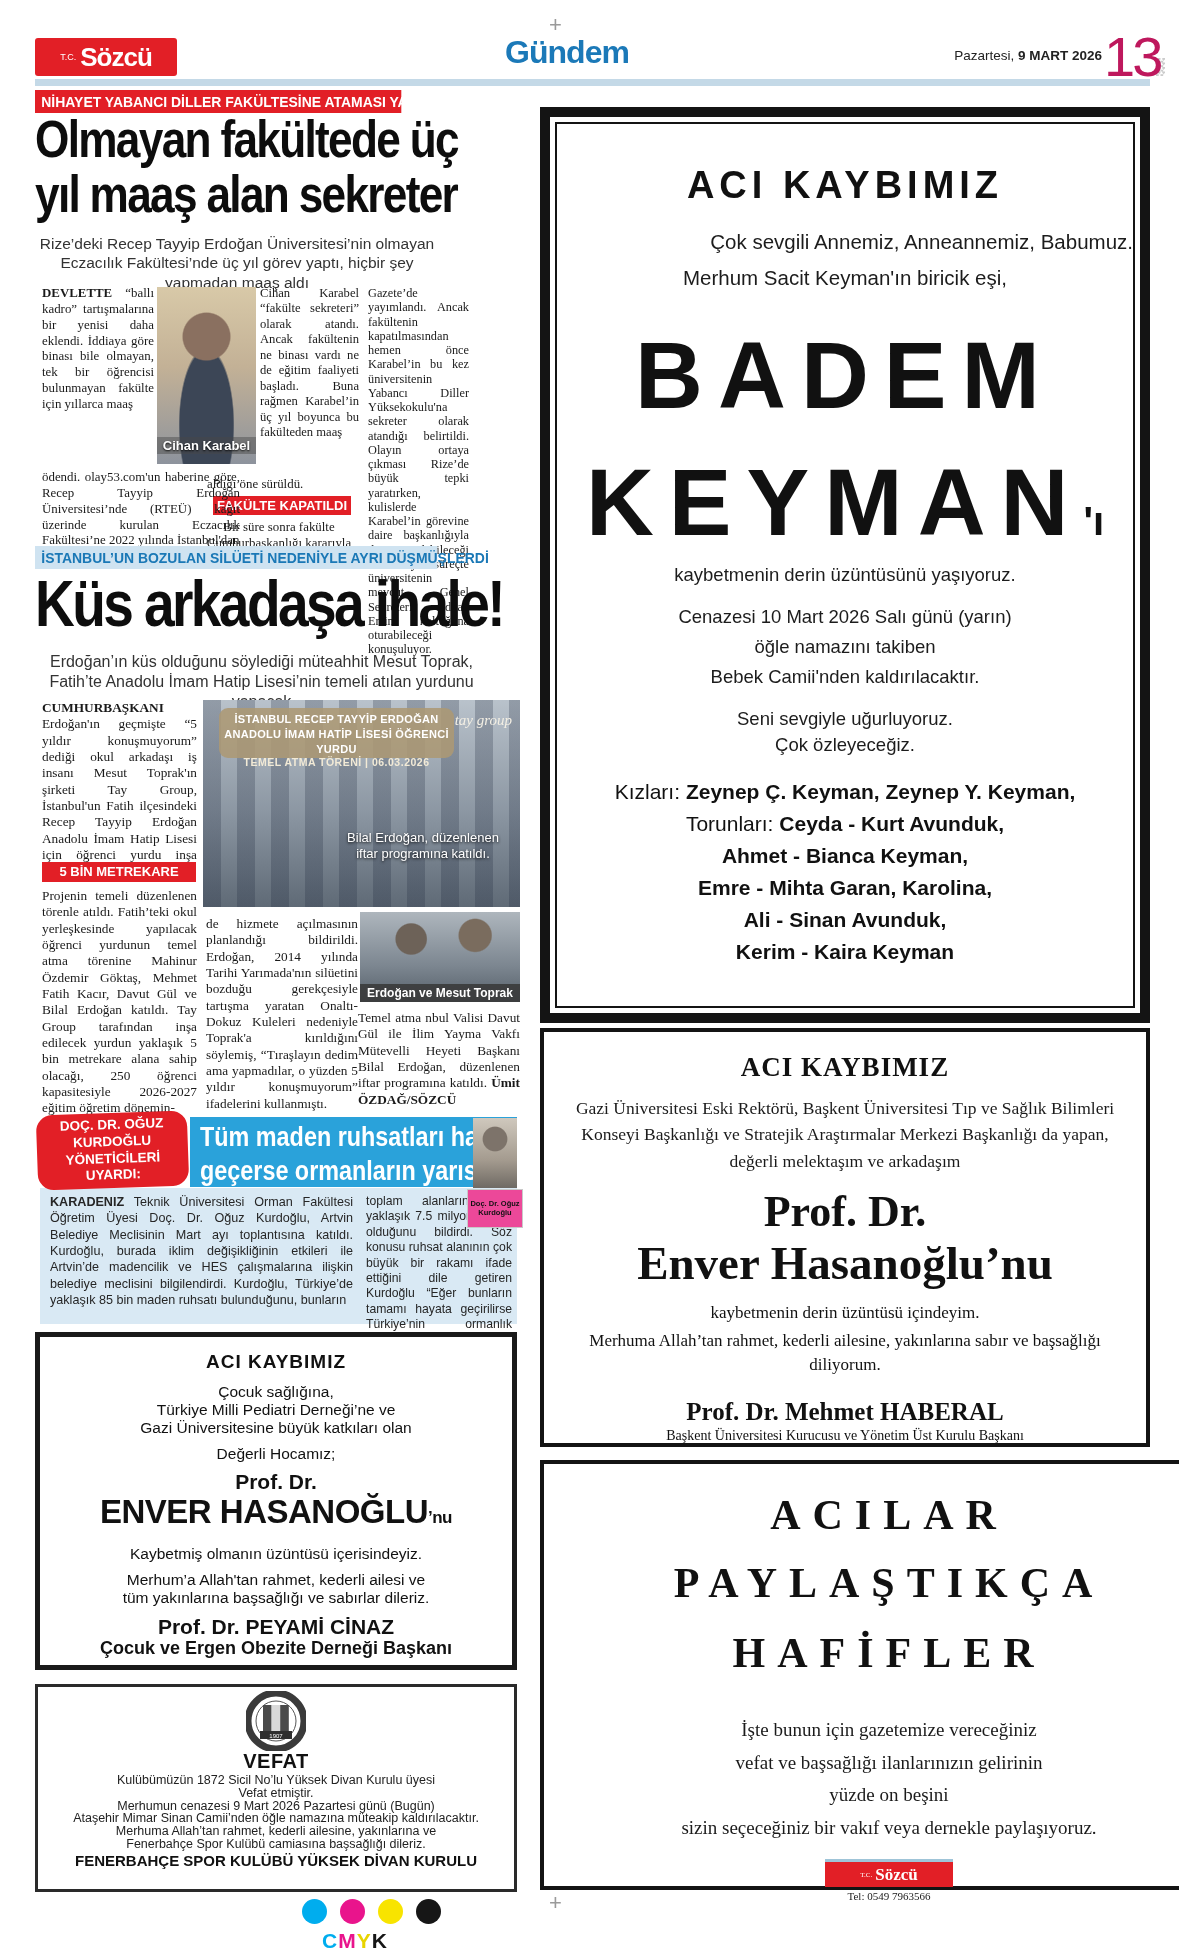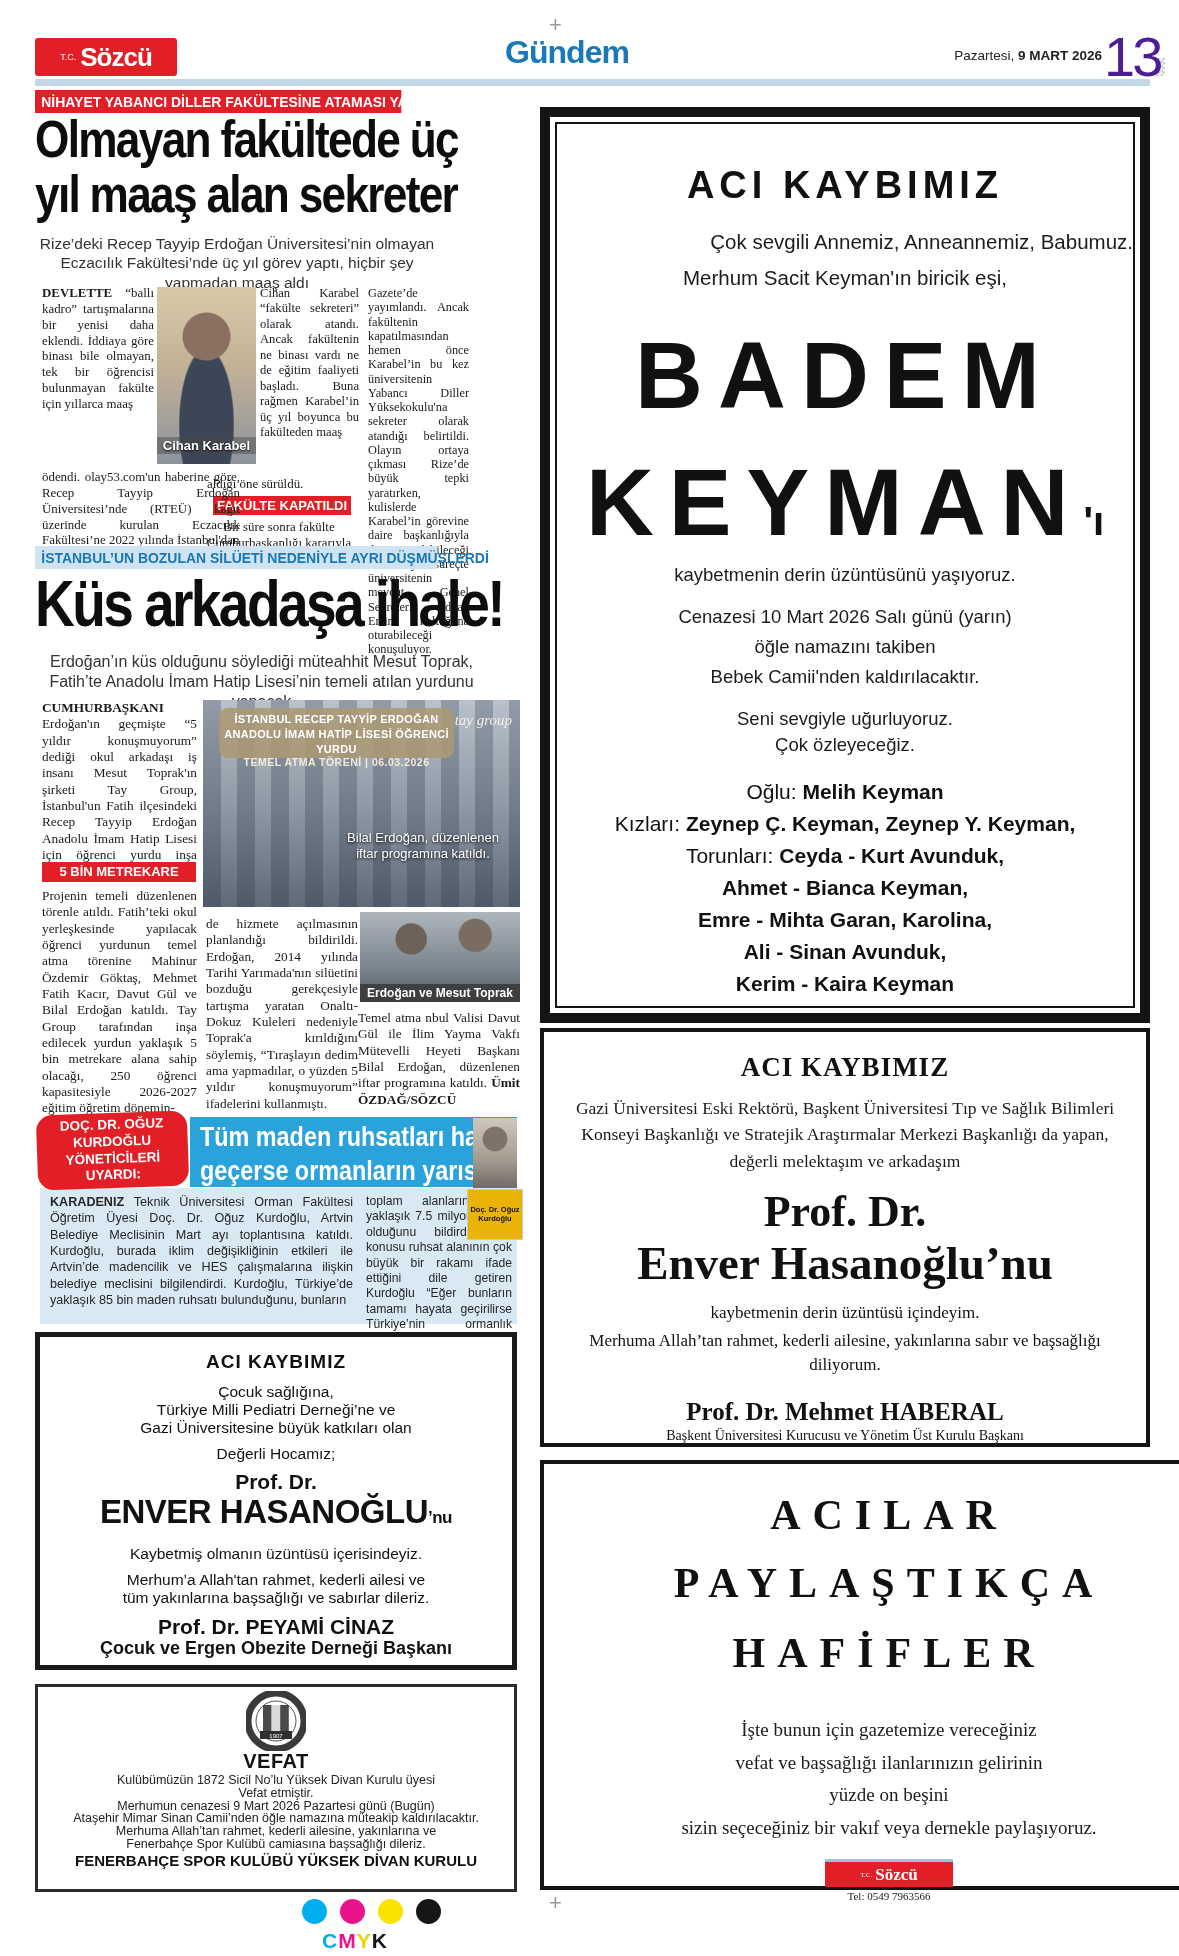--- a/index.html
+++ b/index.html
@@ -10,21 +10,21 @@
   .just{text-align:justify;}
   .condense{transform:scaleX(0.9);transform-origin:0 0;}
 
   
   .logo-box{left:35px;top:38px;width:142px;height:38px;background:#e21f26;border-radius:3px;
             display:flex;align-items:center;justify-content:center;gap:4px;}
   .logo-box .tc{color:#fff;font-size:9px;line-height:1;text-align:center;}
   .logo-box .word{color:#fff;font-weight:700;font-size:26px;letter-spacing:-1px;}
   .gundem{left:427px;top:34px;width:280px;text-align:center;color:#1b79b8;font-size:32px;font-weight:700;letter-spacing:-1px;}
   .dateline{left:890px;top:48px;width:212px;text-align:right;font-size:13.5px;color:#222;}
-  .pageno{left:1104px;top:24px;width:52px;font-size:56px;font-weight:400;letter-spacing:-3px;color:#4c1d95;}
+  .pageno{left:1104px;top:24px;width:52px;font-size:56px;font-weight:400;letter-spacing:-3px;color:#be185d;}
   .hdr-rule{left:35px;top:79px;width:1115px;height:7px;background:#c4d9e7;}
   .edge-mark{left:1156px;top:58px;width:9px;height:18px;background:repeating-conic-gradient(#ccc 0 25%,#fff 0 50%) 0 0/4.5px 4.5px;}
   .regmark{color:#9a9a9a;font-size:22px;font-weight:300;}
 
   
   .kicker{height:23px;color:#fff;background:#e21f26;font-weight:700;font-size:15.5px;line-height:23px;padding-left:7px;white-space:nowrap;}
   .kicker.blue{background:#cfe3f1;color:#1a78b6;}
   .headline{font-weight:700;color:#0d0d0d;letter-spacing:-2px;line-height:1.08;}
   .subtitle{color:#333;line-height:1.25;}
   .body-col{font-family:"Liberation Serif","DejaVu Serif",serif;font-size:12.9px;line-height:1.23;color:#1a1a1a;}
@@ -60,22 +60,22 @@
   .a3-body{left:40px;top:1188px;width:477px;height:136px;background:#d9e9f4;}
   .a3-bubble{left:37px;top:1113px;width:151px;height:75px;background:#e21f26;border-radius:16px;transform:rotate(-2deg);
              color:#fff;font-weight:700;font-size:13.5px;line-height:1.25;display:flex;align-items:center;justify-content:center;
              text-align:center;padding:3px 6px;box-sizing:border-box;}
   .a3-banner{left:190px;top:1117px;width:327px;height:70px;background:#2aa2da;color:#fff;font-weight:700;font-size:27.5px;
              line-height:1.22;padding:3px 0 0 10px;box-sizing:border-box;}
   .a3-col{font-family:"Liberation Sans","DejaVu Sans",sans-serif;font-size:12.6px;line-height:1.3;color:#262626;}
   .a3-photo{left:473px;top:1118px;width:44px;height:70px;
             background:radial-gradient(circle at 50% 30%,#7d736a 22%,rgba(0,0,0,0) 24%),
                        linear-gradient(180deg,#cfc8bd 0%,#a49b8f 60%,#6f6a64 100%);}
-  .a3-pcap{left:467px;top:1189px;width:54px;background:#eab308;border:1px solid #c9c9c9;font-size:7.5px;font-weight:700;
-           text-align:center;line-height:1.25;padding:15px 0;}
+  .a3-pcap{left:467px;top:1189px;width:54px;background:#ec4899;border:1px solid #c9c9c9;font-size:7.5px;font-weight:700;
+           text-align:center;line-height:1.25;padding:9px 0;}
 
   
   .ob-frame{background:#fff;box-sizing:border-box;}
   .ob1{left:540px;top:107px;width:610px;height:916px;border:10px solid #141414;}
   .ob1-inner{position:absolute;left:5px;top:5px;right:5px;bottom:5px;border:2px solid #141414;}
   .ob1 .t{position:absolute;left:0;right:0;text-align:center;}
   .ob1-title{font-size:38px;font-weight:700;letter-spacing:5px;}
   .ob1-intro{font-size:20.5px;color:#1c1c1c;}
   .ob1-name{font-size:94px;font-weight:700;letter-spacing:.16em;line-height:1;}
   .ob1-name .suffix{font-size:40px;letter-spacing:0;}
@@ -199,21 +199,20 @@
       <div class="t ob1-intro" style="top:142px;">Merhum Sacit Keyman'ın biricik eşi,</div>
       <div class="t ob1-name" style="top:205px;">BADEM</div>
       <div class="t ob1-name" style="top:332px;"><span>KEYMAN</span><span class="suffix">'ı</span></div>
       <div class="t ob1-p" style="top:440px;">kaybetmenin derin üzüntüsünü yaşıyoruz.</div>
       <div class="t ob1-p" style="top:482px;">Cenazesi 10 Mart 2026 Salı günü (yarın)</div>
       <div class="t ob1-p" style="top:512px;">öğle namazını takiben</div>
       <div class="t ob1-p" style="top:542px;">Bebek Camii'nden kaldırılacaktır.</div>
       <div class="t ob1-p" style="top:584px;">Seni sevgiyle uğurluyoruz.</div>
       <div class="t ob1-p" style="top:610px;">Çok özleyeceğiz.</div>
       <div class="t fam" style="top:652px;">
-        <div><span>Oğlu: </span><b>Melih Keyman</b></div>
         <div><span>Kızları: </span><b>Zeynep Ç. Keyman, Zeynep Y. Keyman,</b></div>
         <div><span>Torunları: </span><b>Ceyda - Kurt Avunduk,</b></div>
         <div><b>Ahmet - Bianca Keyman,</b></div>
         <div><b>Emre - Mihta Garan, Karolina,</b></div>
         <div><b>Ali - Sinan Avunduk,</b></div>
         <div><b>Kerim - Kaira Keyman</b></div>
       </div>
     </div>
   </div>
 

